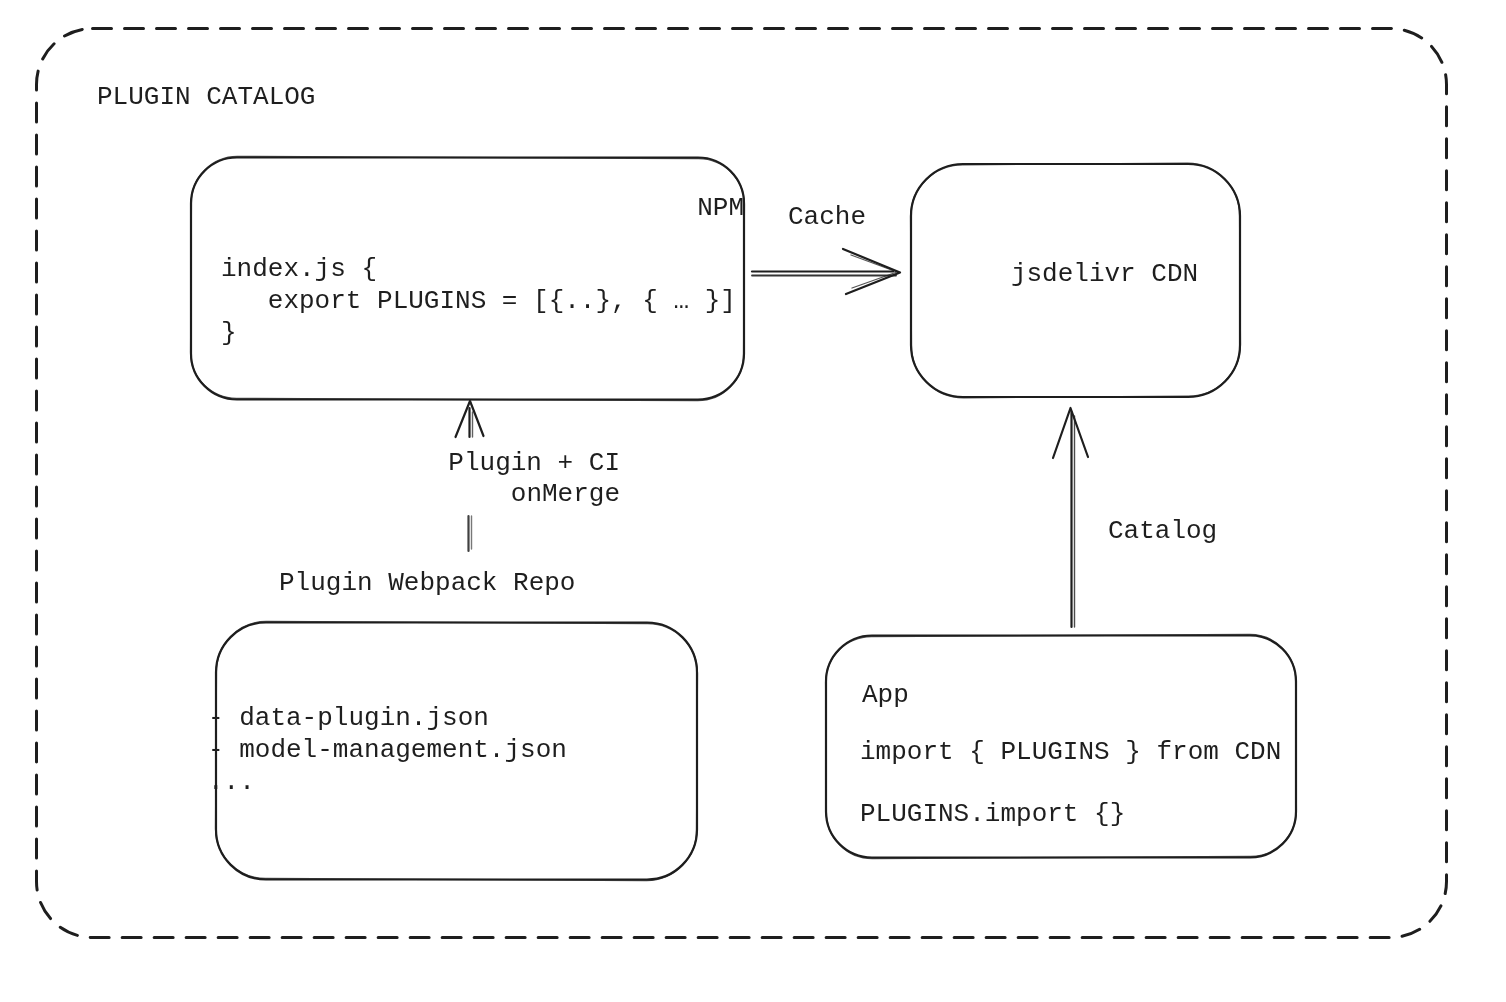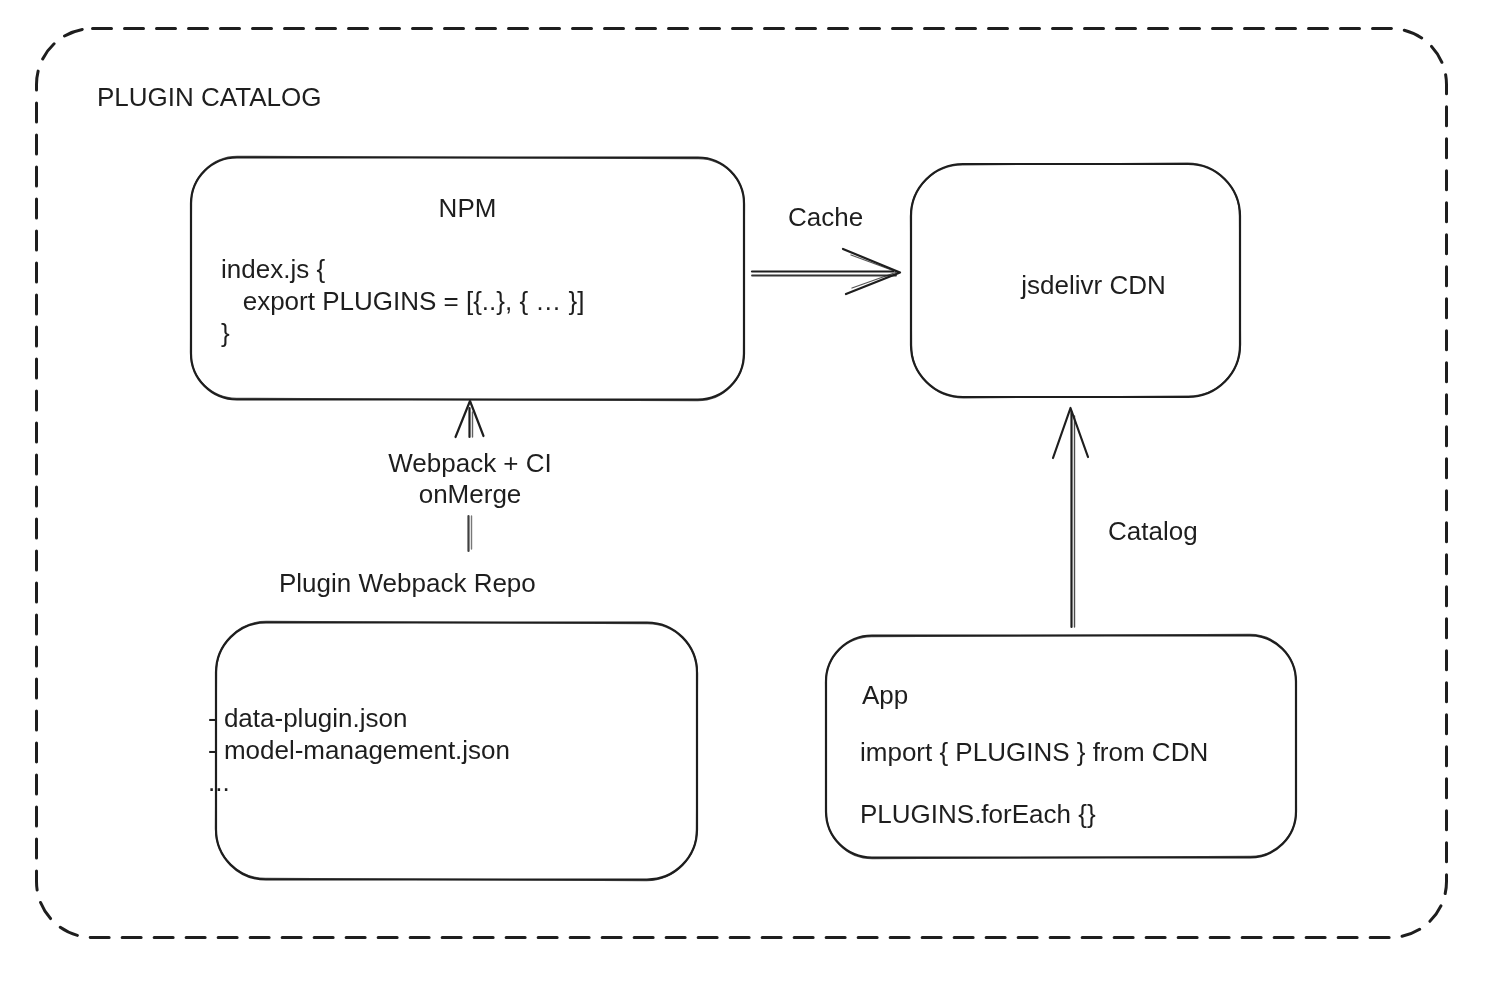--- a/index.html
+++ b/index.html
@@ -5,21 +5,21 @@
   html, body {
     margin: 0;
     padding: 0;
     background: #ffffff;
   }
   #canvas {
     position: relative;
     width: 1506px;
     height: 1002px;
     background: #ffffff;
-    font-family: Liberation Sans, sans-serif;
+    font-family: Liberation Mono, monospace;
     color: #1e1e1e;
     overflow: hidden;
   }
   #strokes {
     position: absolute;
     left: 0;
     top: 0;
     width: 1506px;
     height: 1002px;
   }
@@ -30,21 +30,21 @@
     stroke-linejoin: round;
   }
   .txt {
     position: absolute;
     white-space: pre;
     font-size: 26px;
     line-height: 32px;
     color: #1e1e1e;
   }
   .center {
-    text-align: center;
+    text-align: right;
   }
   .flexcenter {
     display: flex;
     align-items: center;
     justify-content: center;
   }
 </style>
 </head>
 <body>
 
@@ -100,29 +100,29 @@
 
   <div class="txt" style="left:97px; top:81px;">PLUGIN CATALOG</div>
 
   <div class="txt center" style="left:191px; top:192px; width:553px;">NPM</div>
   <div class="txt" style="left:221px; top:253px;">index.js {
    export PLUGINS = [{..}, { … }]
 }</div>
 
   <div class="txt" style="left:788px; top:201px;">Cache</div>
 
-  <div class="txt flexcenter" style="left:911px; top:168px; width:365px; height:233px;">jsdelivr CDN</div>
+  <div class="txt flexcenter" style="left:911px; top:157px; width:365px; height:233px;padding-left:11px;">jsdelivr CDN</div>
 
-  <div class="txt center" style="left:320px; top:448px; width:300px; line-height:31px;">Webpack + CI
+  <div class="txt center" style="left:320px; top:448px; width:300px; line-height:31px;">Plugin + CI
 onMerge</div>
 
   <div class="txt" style="left:279px; top:567px;">Plugin Webpack Repo</div>
   <div class="txt" style="left:208px; top:702px;">- data-plugin.json
 - model-management.json
 ...</div>
 
   <div class="txt" style="left:862px; top:679px;">App</div>
   <div class="txt" style="left:860px; top:736px;text-align:center;">import { PLUGINS } from CDN</div>
-  <div class="txt" style="left:860px; top:798px;">PLUGINS.forEach {}</div>
+  <div class="txt" style="left:860px; top:798px;">PLUGINS.import {}</div>
 
   <div class="txt" style="left:1108px; top:515px;">Catalog</div>
 
 </div>
 
 </body></html>

